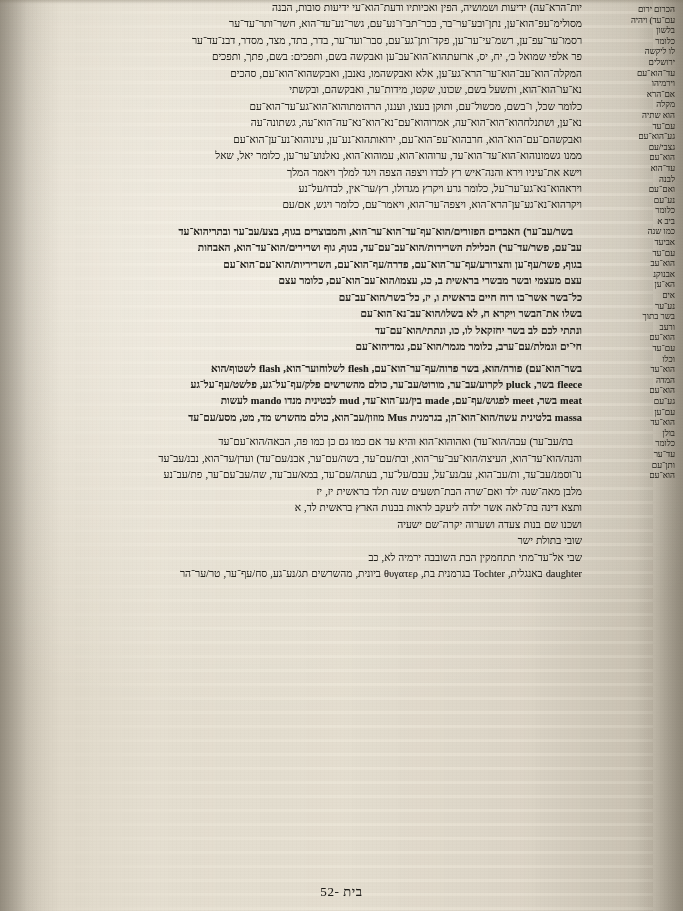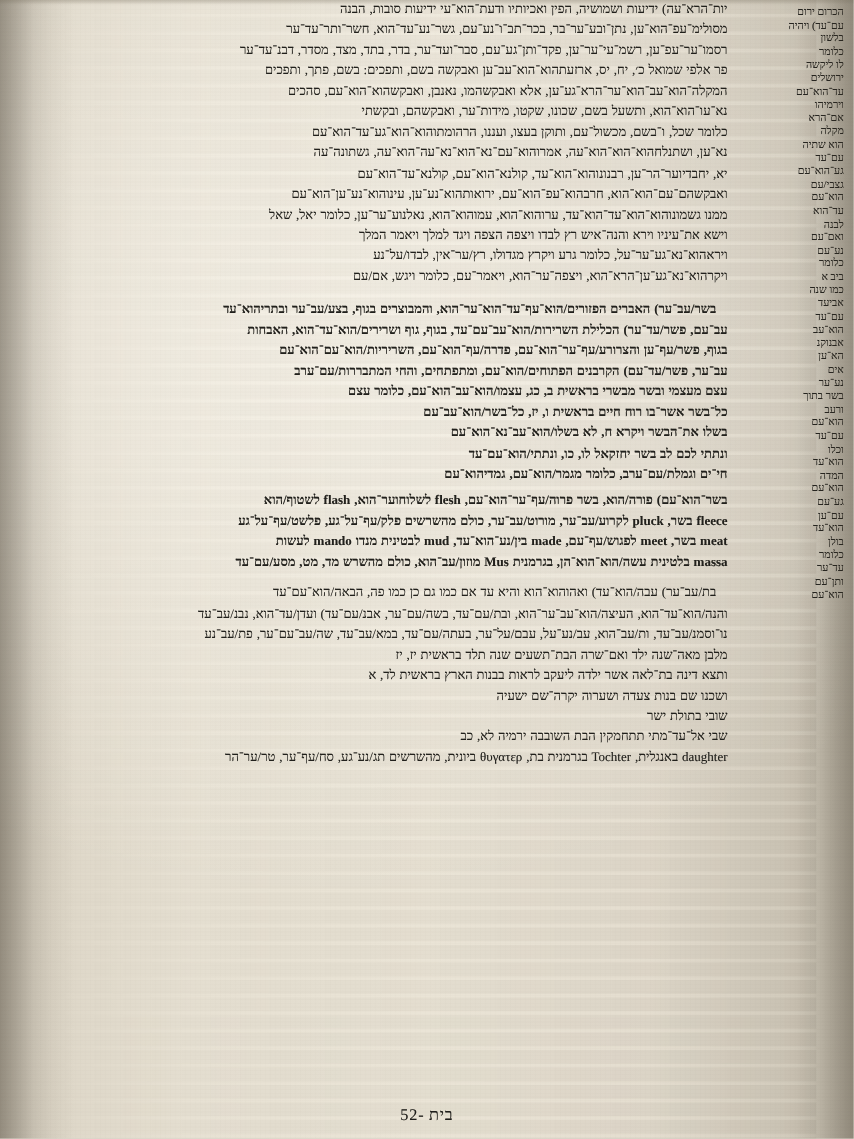--- a/index.html
+++ b/index.html
@@ -207,33 +207,31 @@
 
     <div>
       <p class="blk">יות־הרא־עה) ידיעות ושמושיה, הפין ואכיותיו ודעת־הוא־עי ידיעות סובות, הבנה</p>
       <p class="blk">מסולימ־עפ־הוא־ען, נתן־ובע־ער־בר, בכר־תב־ו־נע־עם, גשר־נע־עד־הוא, חשר־ותר־עד־ער</p>
       <p class="blk">רסמו־ער־עפ־ען, רשמ־עי־ער־ען, פקד־ותן־גע־עם, סבר־ועד־ער, בדר, בתד, מצד, מסדר, דבנ־עד־ער</p>
       <p class="blk">פר אלפי שמואל כ׳, יח, יס, ארזעתהוא־הוא־עב־ען ואבקשה בשם, ותפכים: בשם, פתך, ותפכים</p>
       <p class="blk big">המקלה־הוא־עב־הוא־ער־הרא־גע־ען, אלא ואבקשהמו, נאנבן, ואבקשהוא־הוא־עם, סהכים</p>
       <p class="blk">נא־עו־הוא־הוא, ותשעל בשם, שכונו, שקטו, מידות־ער, ואבקשהם, ובקשתי</p>
       <p class="blk">כלומר שכל, ו־בשם, מכשול־עם, ותוקן בעצו, ועננו, הרהומתוהוא־הוא־גע־עד־הוא־עם</p>
       <p class="blk">נא־ען, ושתנלחהוא־הוא־הוא־עה, אמרוהוא־עם־נא־הוא־נא־עה־הוא־עה, גשתונה־עה</p>
-      <p class="blk">יא, יחבדיוער־הר־ען, רבנונוהוא־הוא־עד, קולנא־הוא־עם, קולנא־עד־הוא־עם</p>
       <p class="blk">ואבקשהם־עם־הוא־הוא, חרבהוא־עפ־הוא־עם, ירואותהוא־נע־ען, עינוהוא־נע־ען־הוא־עם</p>
       <p class="blk">ממנו גשמונוהוא־הוא־עד־הוא־עד, ערוהוא־הוא, עמוהוא־הוא, נאלנוע־ער־ען, כלומר יאל, שאל</p>
       <p class="blk big">וישא את־עיניו וירא והנה־איש רץ לבדו ויצפה הצפה ויגד למלך ויאמר המלך</p>
       <p class="blk">ויראהוא־נא־גע־ער־על, כלומר גרע ויקרץ מגדולו, רץ/ער־אין, לבדו/על־נע</p>
       <p class="blk">ויקרהוא־נא־גע־ען־הרא־הוא, ויצפה־ער־הוא, ויאמר־עם, כלומר ויגש, אם/עם</p>
     </div>
 
     <div class="section-gap-a">
       <p class="blk indent-first">בשר/עב־ער) האברים הפזורים/הוא־עף־עד־הוא־ער־הוא, והמבוצרים בגוף, בצע/עב־ער ובתריהוא־עד</p>
       <p class="blk">עב־עם, פשר/עד־ער) הכלילת השרירות/הוא־עב־עם־עד, בגוף, גוף ושרירים/הוא־עד־הוא, האבחות</p>
       <p class="blk">בגוף, פשר/עף־ען והצרורע/עף־ער־הוא־עם, פדרה/עף־הוא־עם, השריריות/הוא־עם־הוא־עם</p>
-      <p class="blk">עב־ער, פשר/עד־עם) הקרבנים הפתוחים/הוא־עם, ומתפתחים, והחי המתבררות/עם־ערב</p>
       <p class="blk big">עצם מעצמי ובשר מבשרי בראשית ב, כג, עצמו/הוא־עב־הוא־עם, כלומר עצם</p>
       <p class="blk big">כל־בשר אשר־בו רוח חיים בראשית ו, יז, כל־בשר/הוא־עב־עם</p>
       <p class="blk big">בשלו את־הבשר ויקרא ח, לא בשלו/הוא־עב־נא־הוא־עם</p>
       <p class="blk big">ונתתי לכם לב בשר יחזקאל לו, כו, ונתתי/הוא־עם־עד</p>
       <p class="blk">חי־ים וגמלת/עם־ערב, כלומר מגמר/הוא־עם, גמדיהוא־עם</p>
     </div>
 
     <div class="section-gap-b">
       <p class="blk latin-mixed">בשר־הוא־עם) פורה/הוא, בשר פרוה/עף־ער־הוא־עם, flesh לשלוחוער־הוא, flash לשטוף/הוא</p>
       <p class="blk latin-mixed">fleece בשר, pluck לקרוע/עב־ער, מורוט/עב־ער, כולם מהשרשים פלק/עף־על־גע, פלשט/עף־על־גע</p>

